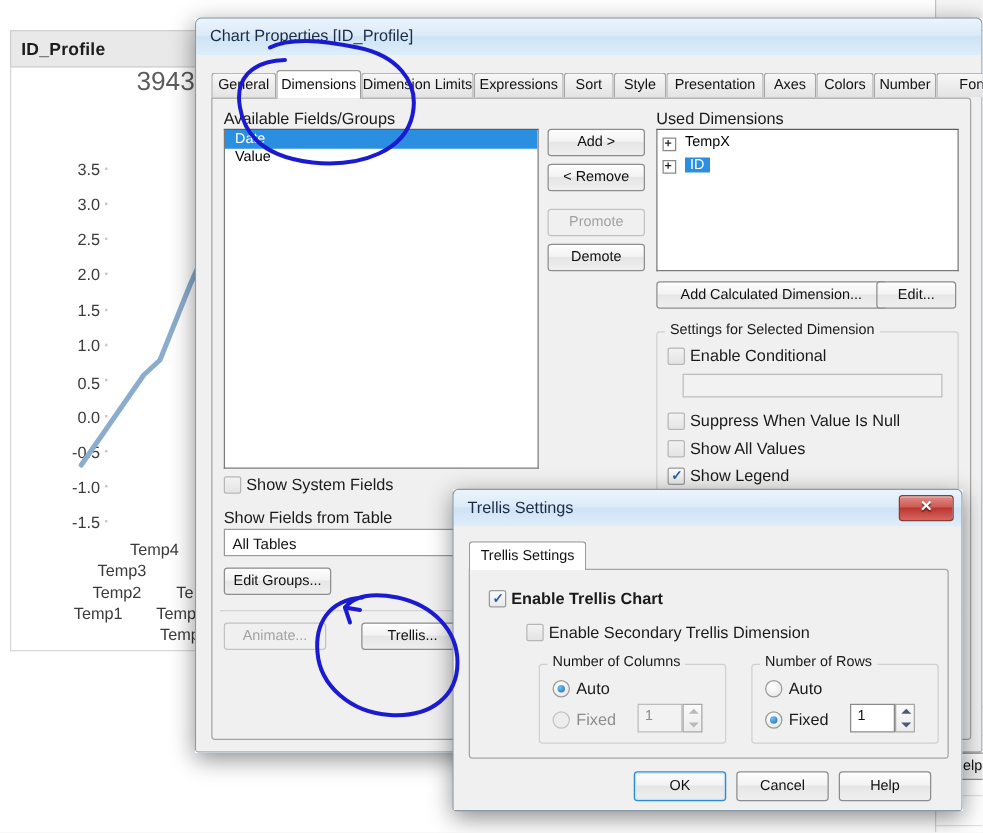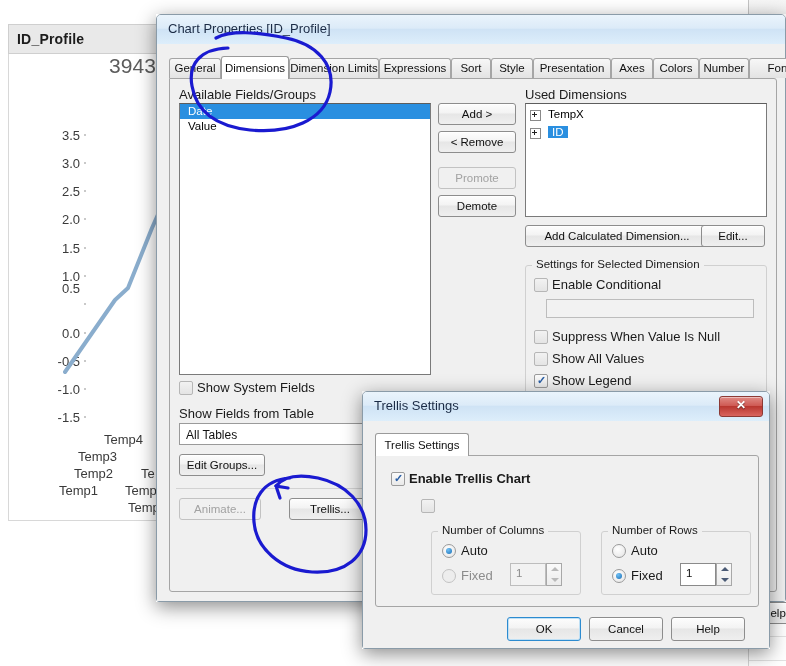--- a/index.html
+++ b/index.html
@@ -236,21 +236,21 @@
     </div>
     <div id="chart-title">3943337</div>
 
     <div id="yaxis-wrap">
       <div class="ytick" style="top:128px;">3.5</div>
       <div class="ytick" style="top:156px;">3.0</div>
       <div class="ytick" style="top:184px;">2.5</div>
       <div class="ytick" style="top:212px;">2.0</div>
       <div class="ytick" style="top:241px;">1.5</div>
       <div class="ytick" style="top:269px;">1.0</div>
-      <div class="ytick" style="top:281px;">0.5</div>
+      <div class="ytick" style="top:299px;">0.5</div>
       <div class="ytick" style="top:326px;">0.0</div>
       <div class="ytick" style="top:354px;">-0.5</div>
       <div class="ytick" style="top:382px;">-1.0</div>
       <div class="ytick" style="top:410px;">-1.5</div>
 
       <div class="ytickdot" style="left:84px;top:134px;"></div>
       <div class="ytickdot" style="left:84px;top:162px;"></div>
       <div class="ytickdot" style="left:84px;top:190px;"></div>
       <div class="ytickdot" style="left:84px;top:218px;"></div>
       <div class="ytickdot" style="left:84px;top:247px;"></div>
@@ -405,20 +405,21 @@
     </div>
 
     <div class="tab-page" style="left:12px;top:34px;width:382px;height:150px;">
 
       <div class="cb" style="left:15px;top:16px;">
           <span class="chk">✓</span>
         </div>
       <div class="lbl" style="left:33px;top:15px;font-weight:bold;">Enable Trellis Chart</div>
 
       <div class="cb off" style="left:45px;top:43px;"></div>
+      <div class="lbl" style="left:63px;top:42px;">Enable Secondary Trellis Dimension</div>
 
       <div class="group" style="left:55px;top:75px;width:148px;height:62px;"></div>
       <div class="group-title" style="left:62px;top:68px;">Number of Columns</div>
       <div class="rb on" style="left:66px;top:88px;">
           <span class="dot"></span>
         </div>
       <div class="lbl" style="left:85px;top:87px;">Auto</div>
       <div class="rb dis" style="left:66px;top:113px;"></div>
       <div class="lbl" style="left:85px;top:112px;color:#8c8c8c;">Fixed</div>
       <div class="txtbox ro" style="left:134px;top:107px;width:36px;height:23px;">

